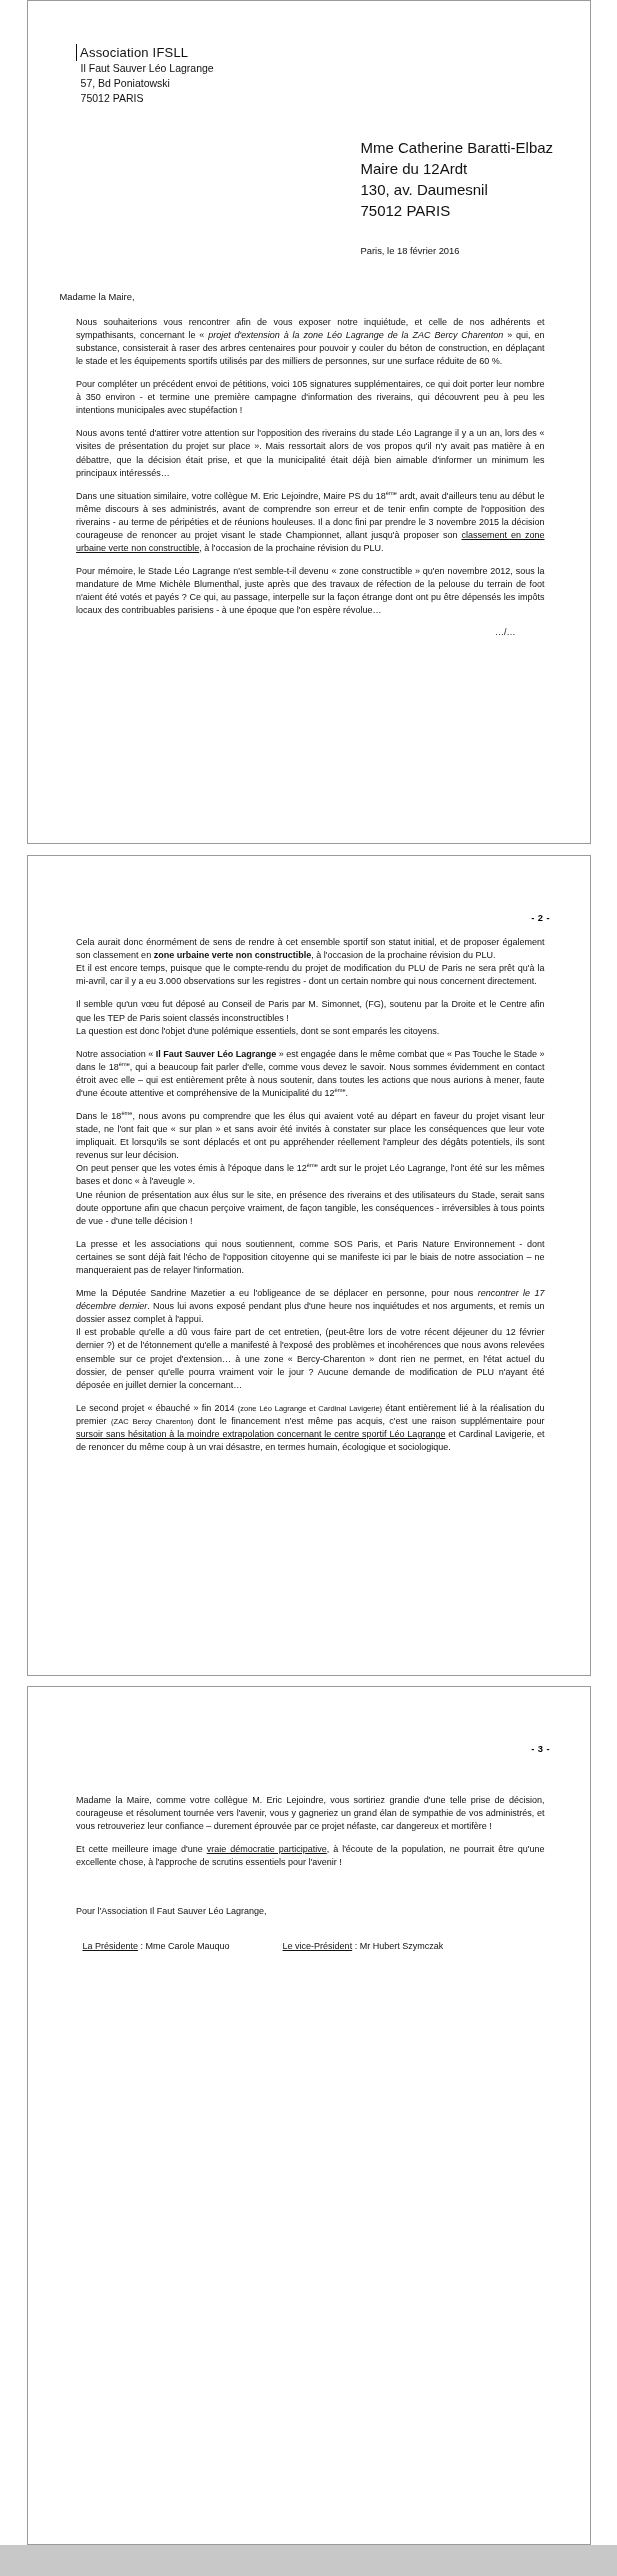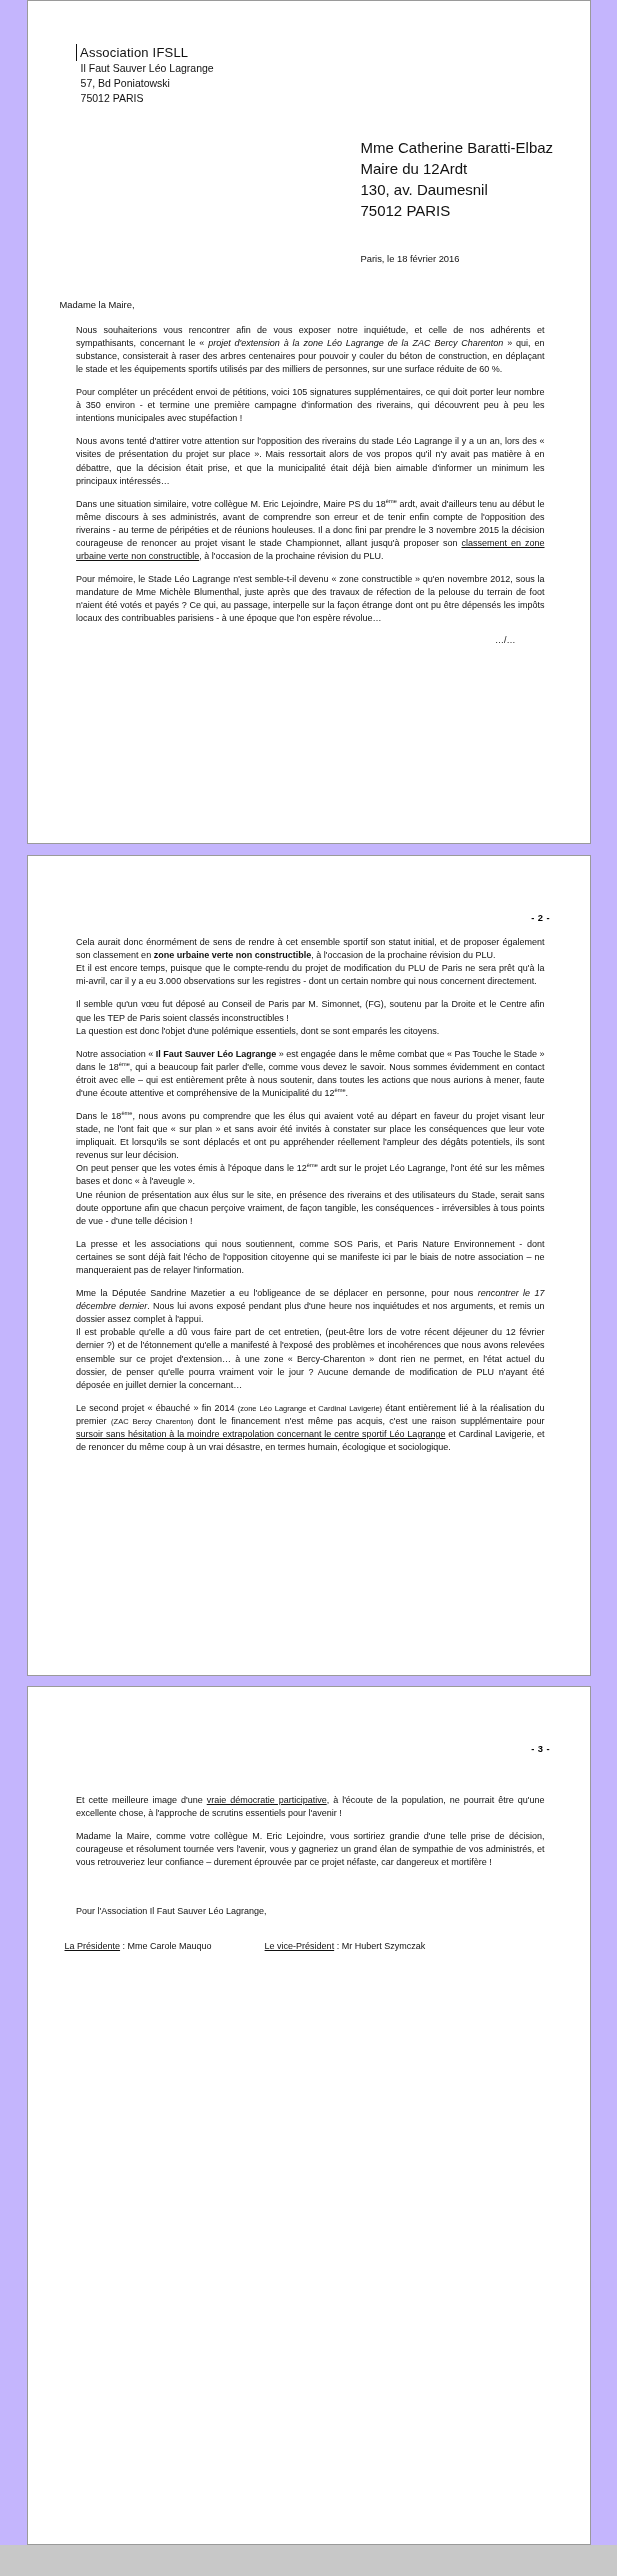--- a/index.html
+++ b/index.html
@@ -5,21 +5,21 @@
 <style>
   html, body {
     margin: 0;
     padding: 0;
     background: #c8c8c8;
     font-family: "Liberation Sans", sans-serif;
   }
   #doc {
     width: 617px;
     margin: 0 auto;
-    background: #c4b5fd;
+    background: #ffffff;
     padding: 0;
     box-sizing: border-box;
   }
   .page {
     position: relative;
     width: 564px;
     margin: 0 auto 10.5px auto;
     background: #ffffff;
     border: 0.8px solid #9a9a9a;
     box-sizing: border-box;
@@ -54,21 +54,21 @@
   }
 
   .recipient {
     margin-top: 33px;
     margin-left: 304px;
     font-size: 15px;
     line-height: 1.38;
     color: #111;
   }
   .dateline {
-    margin-top: 32px;
+    margin-top: 24px;
     margin-left: 304px;
     font-size: 9.4px;
     color: #111;
   }
   .salutation {
     margin-top: 35px;
     margin-left: 3px;
     font-size: 9.4px;
     color: #111;
   }
@@ -104,21 +104,21 @@
   }
 
   i, .it { font-style: italic; }
   b, .bd { font-weight: bold; }
   u, .ul { text-decoration: underline; }
   .sm { font-size: 7.5px; }
   sup { font-size: 5.7px; vertical-align: super; line-height: 0; }
 
   .sig-block {
     margin-top: 22.6px;
-    margin-left: 8px;
+    margin-left: 26px;
     margin-right: 22.6px;
     font-size: 9px;
     color: #111;
     display: flex;
     justify-content: flex-start;
     gap: 53px;
   }
   .sig-col { white-space: nowrap; }
   .spacer-lg { height: 26px; }
 </style>
@@ -191,23 +191,23 @@
 
   <div class="page page3">
     <div class="page-inner">
 
       <div class="pagenum">- 3 -</div>
 
       <div class="body">
         <div class="spacer-lg"></div>
 
 
+        <p>Madame la Maire, comme votre collègue M. Eric Lejoindre, vous sortiriez grandie d'une telle prise de décision, courageuse et résolument tournée vers l'avenir, vous y gagneriez un grand élan de sympathie de vos administrés, et vous retrouveriez leur confiance – durement éprouvée par ce projet néfaste, car dangereux et mortifère !</p>
+
         <p><span>Et cette meilleure image d'une </span><u>vraie démocratie participative</u><span>, à l'écoute de la population, ne pourrait être qu'une excellente chose, à l'approche de scrutins essentiels pour l'avenir !</span></p>
-
-        <p>Madame la Maire, comme votre collègue M. Eric Lejoindre, vous sortiriez grandie d'une telle prise de décision, courageuse et résolument tournée vers l'avenir, vous y gagneriez un grand élan de sympathie de vos administrés, et vous retrouveriez leur confiance – durement éprouvée par ce projet néfaste, car dangereux et mortifère !</p>
 
         <div class="spacer-lg"></div>
 
         <p>Pour l'Association Il Faut Sauver Léo Lagrange,</p>
       </div>
 
       <div class="sig-block">
         <div class="sig-col"><u>La Présidente</u><span> : Mme Carole Mauquo</span></div>
         <div class="sig-col"><u>Le vice-Président</u><span> : Mr Hubert Szymczak</span></div>
       </div>

